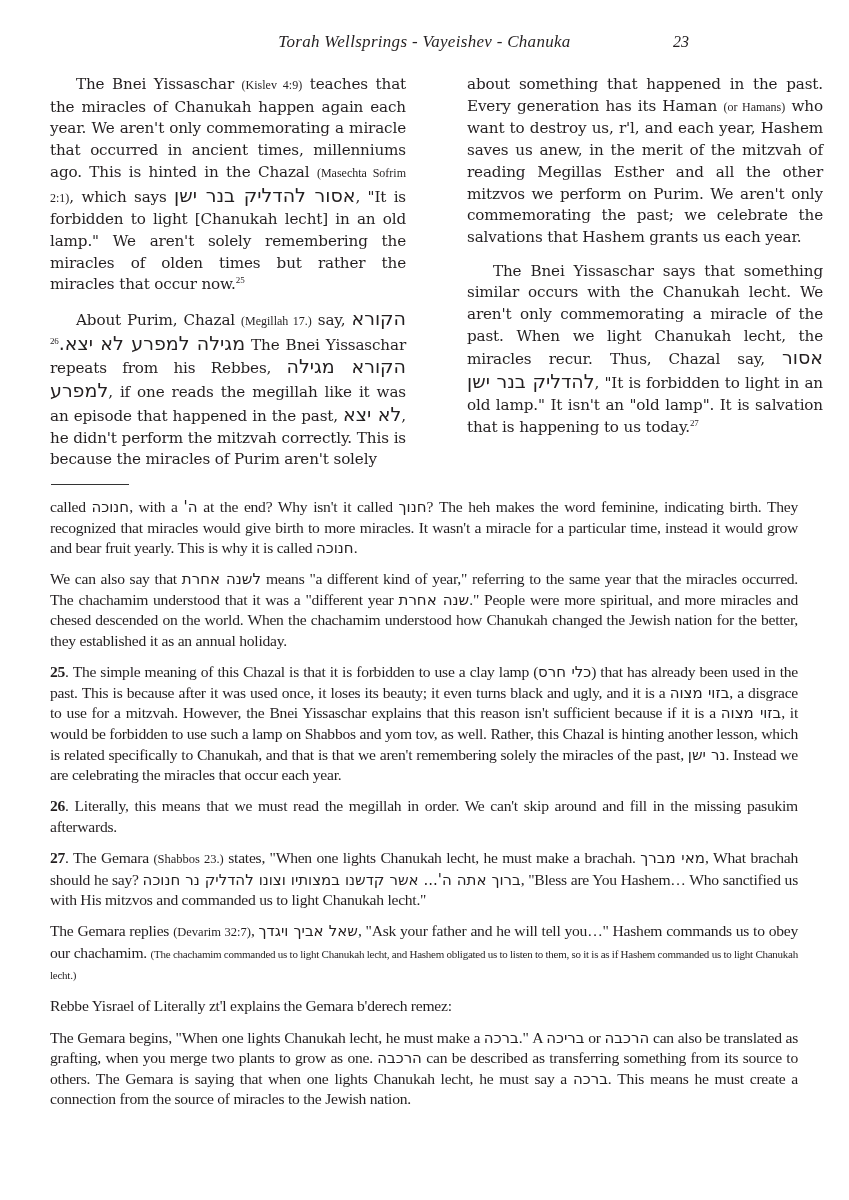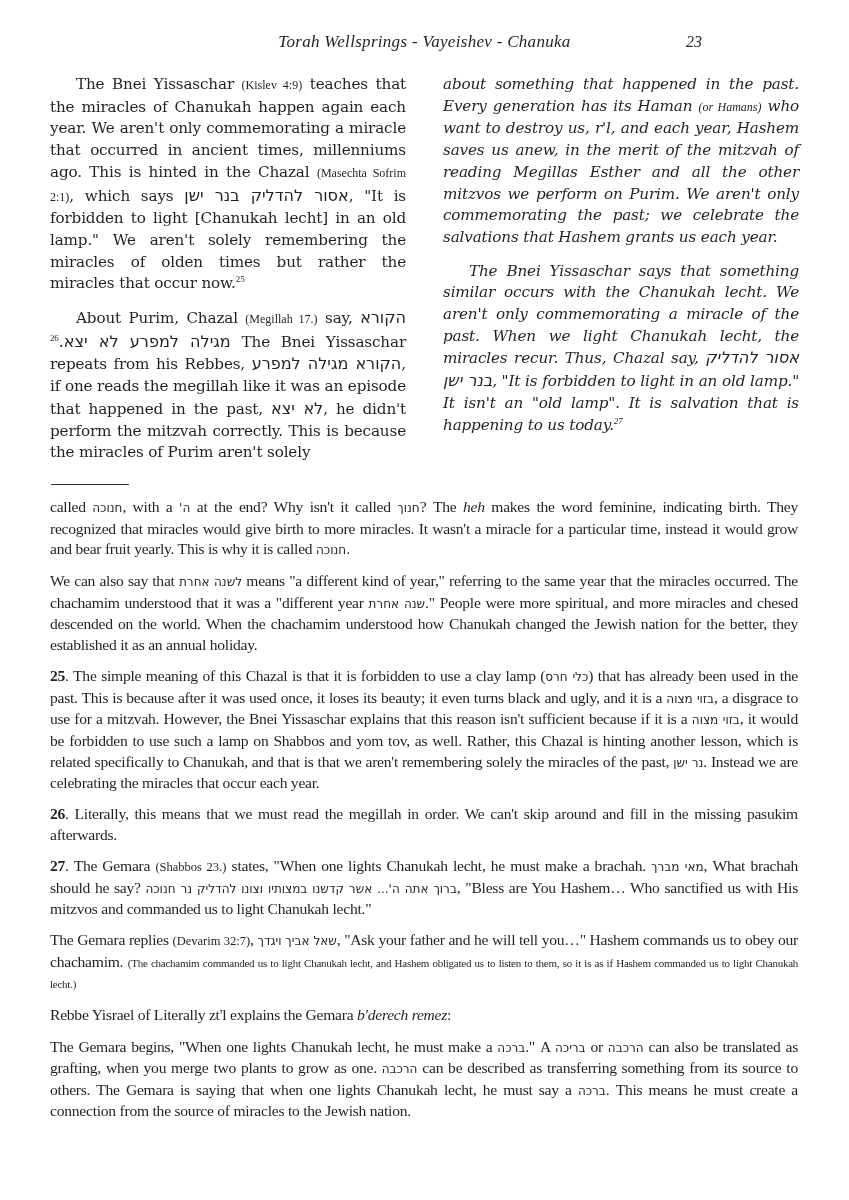--- a/index.html
+++ b/index.html
@@ -1,38 +1,38 @@
 <!DOCTYPE html>
 <html><head>
 <meta charset="utf-8">
 <style>
   html, body { margin: 0; padding: 0; background: #ffffff; }
   body { width: 849px; height: 1200px; position: relative; overflow: hidden; color: #231f20; font-family: "Liberation Serif", "DejaVu Serif", serif; }
   .header { position: absolute; top: 32px; left: 0; width: 746px; height: 24px; }
   .running-title { position: absolute; left: 0; width: 849px; text-align: center; font-style: italic; font-size: 17px; letter-spacing: 0.3px; top: 0; }
-  .page-number { position: absolute; right: 44px; top: 1px; font-style: italic; font-size: 16px; }
+  .page-number { position: absolute; right: 57px; top: 1px; font-style: italic; font-size: 16px; }
 
   .col { position: absolute; top: 74px; width: 356px; font-family: "DejaVu Serif", serif; font-size: 15.2px; line-height: 21.7px; text-align: justify; letter-spacing: -0.15px; }
   .col-left { left: 50px; }
-  .col-right { left: 443px; font-style: italic; }
+  .col-right { left: 467px; }
   .col p { margin: 0 0 12px 0; text-indent: 26px; }
   .col p.cont { text-indent: 0; }
   .src { font-size: 12px; font-family: "Liberation Serif", serif; letter-spacing: 0; }
-  .heb { font-family: "DejaVu Sans", sans-serif; font-size: 16px; direction: rtl; unicode-bidi: embed; letter-spacing: 0; }
+  .heb { font-family: "DejaVu Sans", sans-serif; font-size: 19px; direction: rtl; unicode-bidi: embed; letter-spacing: 0; }
   .fnref { font-size: 9px; vertical-align: super; line-height: 0; font-family: "Liberation Serif", serif; }
 
   .sep { position: absolute; left: 51px; top: 484px; width: 78px; height: 0; border-top: 1.4px solid #333; }
 
   .footnotes { position: absolute; left: 50px; top: 497px; width: 748px; font-family: "Liberation Serif", serif; font-size: 15.6px; line-height: 20.6px; text-align: justify; letter-spacing: -0.25px; }
   .footnotes p { margin: 0 0 10.5px 0; }
   .fn-num { font-weight: bold; }
-  .footnotes .heb { font-size: 12px; }
+  .footnotes .heb { font-size: 15px; }
   .footnotes .src { font-size: 12.5px; }
   .footnotes .small { font-size: 11px; }
-  .ital { font-style: italic; }
+  .ital { }
 </style>
 </head>
 <body>
 
 <div class="header">
   <div class="running-title">Torah Wellsprings - Vayeishev - Chanuka</div>
   <div class="page-number">23</div>
 </div>
 
 <div class="col col-left">

